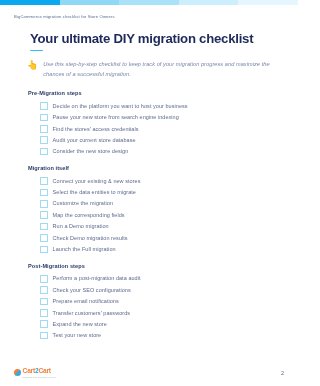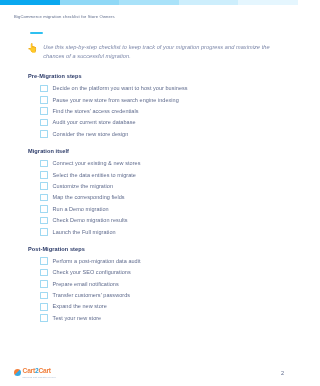--- a/index.html
+++ b/index.html
@@ -170,20 +170,21 @@
   <div class="progress-seg s1"></div>
   <div class="progress-seg s2"></div>
   <div class="progress-seg s3"></div>
   <div class="progress-seg s4"></div>
   <div class="progress-seg s5"></div>
 </div>
 
 <div class="breadcrumb">BigCommerce migration checklist for Store Owners</div>
 
 <div class="page-title-wrap">
+  <div class="page-title">Your ultimate DIY migration checklist</div>
   <div class="title-rule"></div>
 </div>
 
 <div class="intro">
   <span class="intro-icon">👆</span>
   <div class="intro-text">Use this step-by-step checklist to keep track of your migration progress and maximize the chances of a successful migration.</div>
 </div>
 
 <div class="sections">
 

